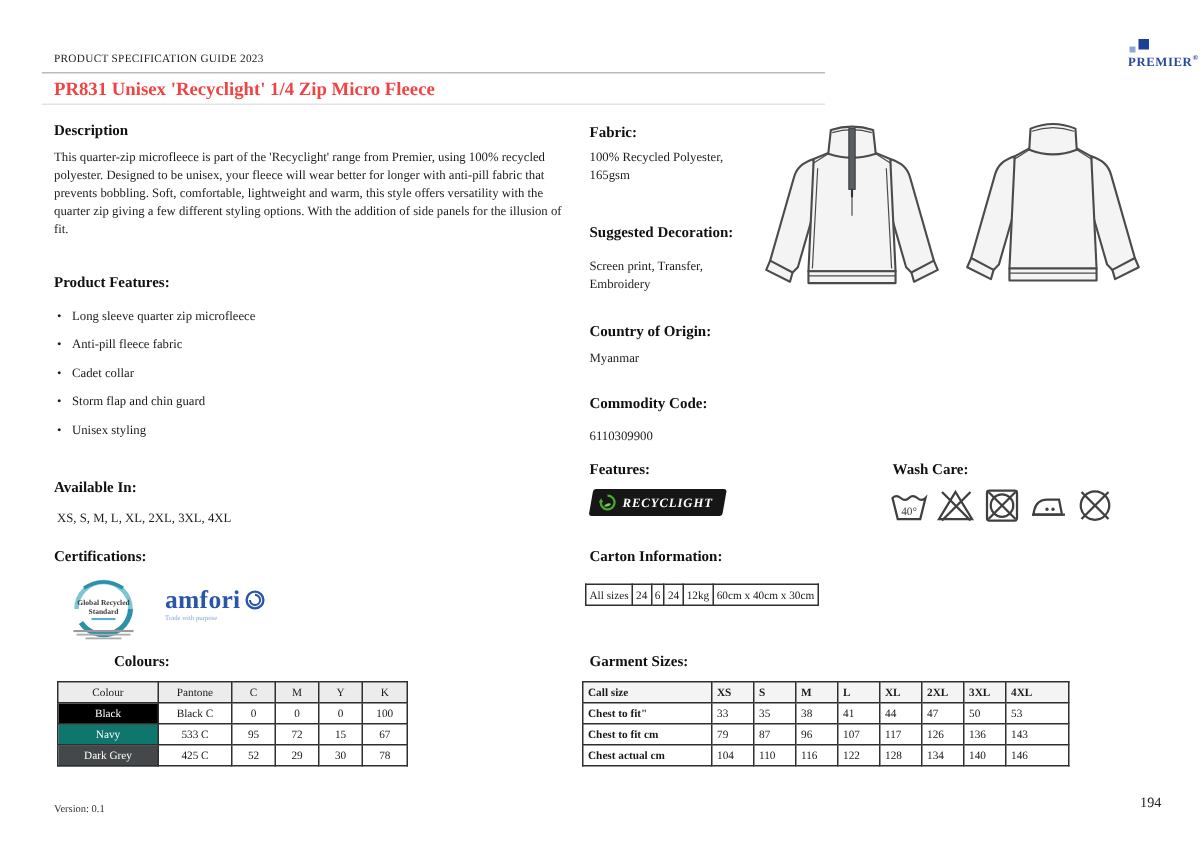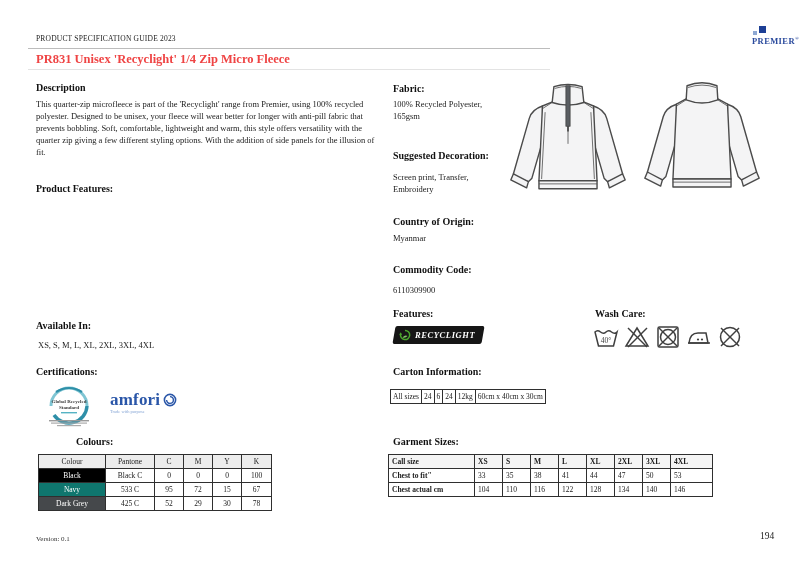--- a/index.html
+++ b/index.html
@@ -60,20 +60,27 @@
         <span class="sq1"></span>
         <span class="sq2"></span>
       </div>
     <div class="btxt"><span>PREMIER</span><span class="reg">®</span></div>
   </div>
 
   <div class="abs h" style="left:36px;top:82px;">Description</div>
   <div class="abs t" style="left:36px;top:99px;width:348px;">This quarter-zip microfleece is part of the 'Recyclight' range from Premier, using 100% recycled polyester.  Designed to be unisex, your fleece will wear better for longer with anti-pill fabric that prevents bobbling.  Soft, comfortable, lightweight and warm, this style offers versatility with the quarter zip giving a few different styling options. With the addition of side panels for the illusion of fit.</div>
 
   <div class="abs h" style="left:36px;top:183px;">Product Features:</div>
+  <ul class="abs bullets" style="left:38px;top:205px;width:340px;">
+    <li>Long sleeve quarter zip microfleece</li>
+    <li>Anti-pill fleece fabric</li>
+    <li>Cadet collar</li>
+    <li>Storm flap and chin guard</li>
+    <li>Unisex styling</li>
+  </ul>
 
   <div class="abs h" style="left:36px;top:320px;">Available In:</div>
   <div class="abs t" style="left:38px;top:340px;">XS, S, M, L, XL, 2XL, 3XL, 4XL</div>
 
   <div class="abs h" style="left:36px;top:366px;">Certifications:</div>
 
   <div class="abs" style="left:42px;top:382px;">
     <svg width="54" height="46" viewBox="0 0 54 46">
       <path d="M9,24 A18,18 0 1 1 45,24" fill="none" stroke="#7fc5d3" stroke-width="3"></path>
       <path d="M45,24 A18,18 0 0 1 12,33" fill="none" stroke="#2e8fa8" stroke-width="3.4"></path>
@@ -223,20 +230,31 @@
     <tr>
       <td class="rowlabel">Chest to fit"</td>
       <td>33</td>
       <td>35</td>
       <td>38</td>
       <td>41</td>
       <td>44</td>
       <td>47</td>
       <td>50</td>
       <td>53</td>
+    </tr>
+    <tr>
+      <td class="rowlabel">Chest to fit cm</td>
+      <td>79</td>
+      <td>87</td>
+      <td>96</td>
+      <td>107</td>
+      <td>117</td>
+      <td>126</td>
+      <td>136</td>
+      <td>143</td>
     </tr>
     <tr>
       <td class="rowlabel">Chest actual cm</td>
       <td>104</td>
       <td>110</td>
       <td>116</td>
       <td>122</td>
       <td>128</td>
       <td>134</td>
       <td>140</td>

